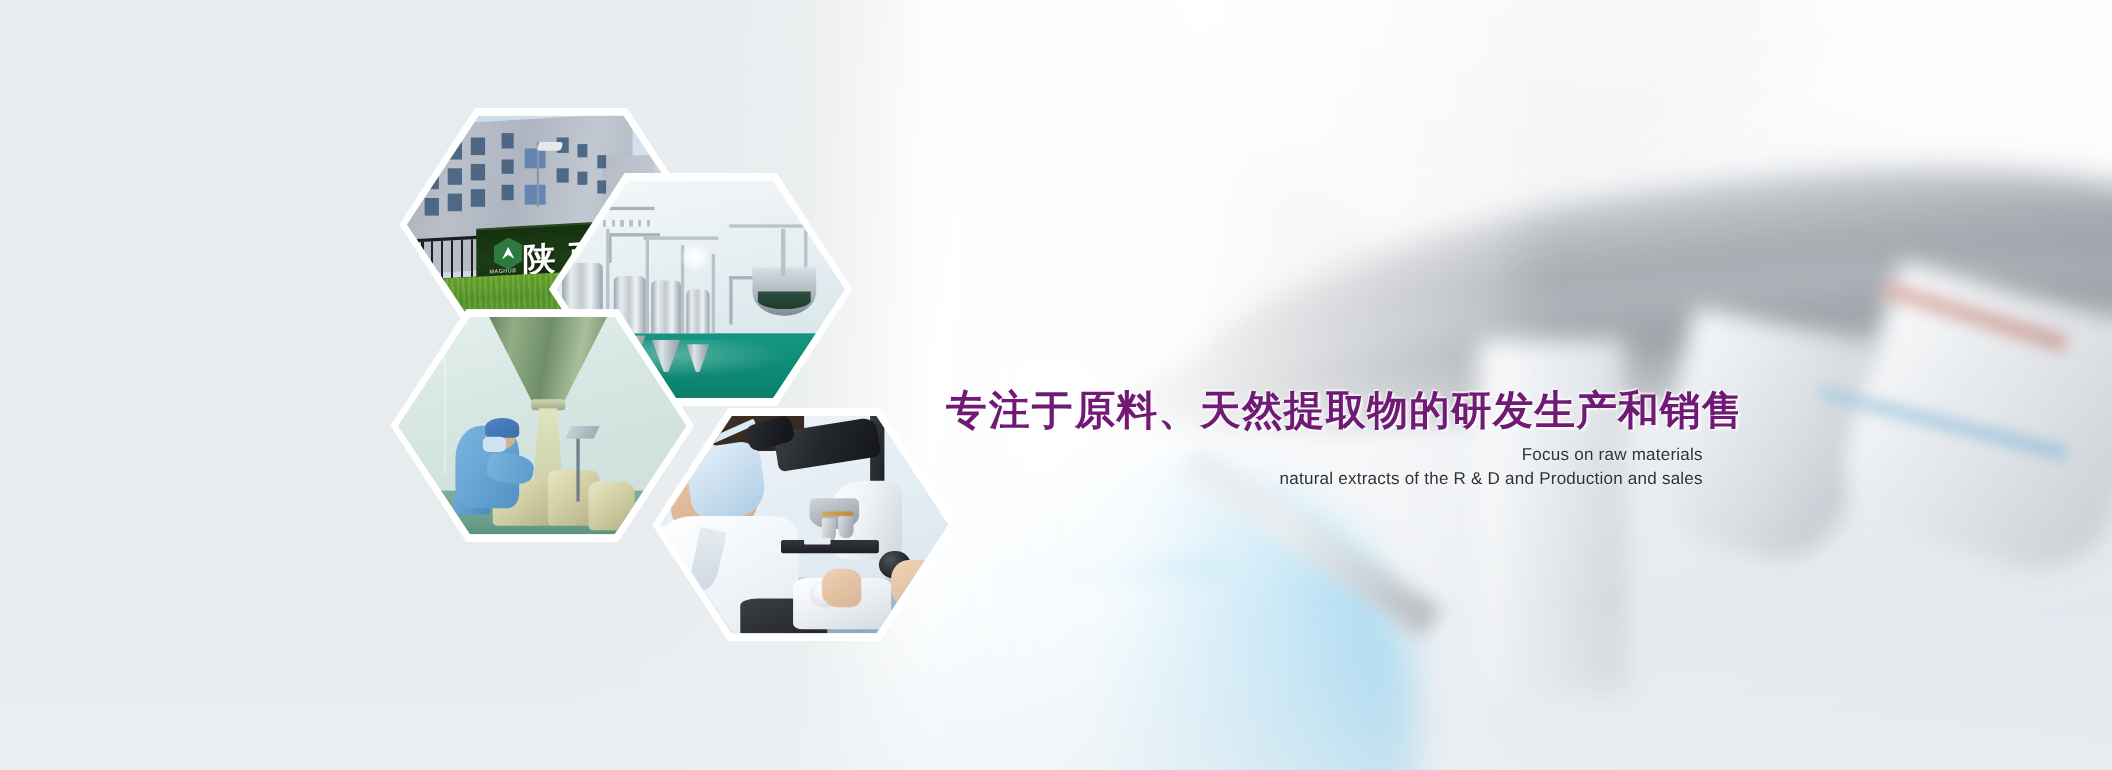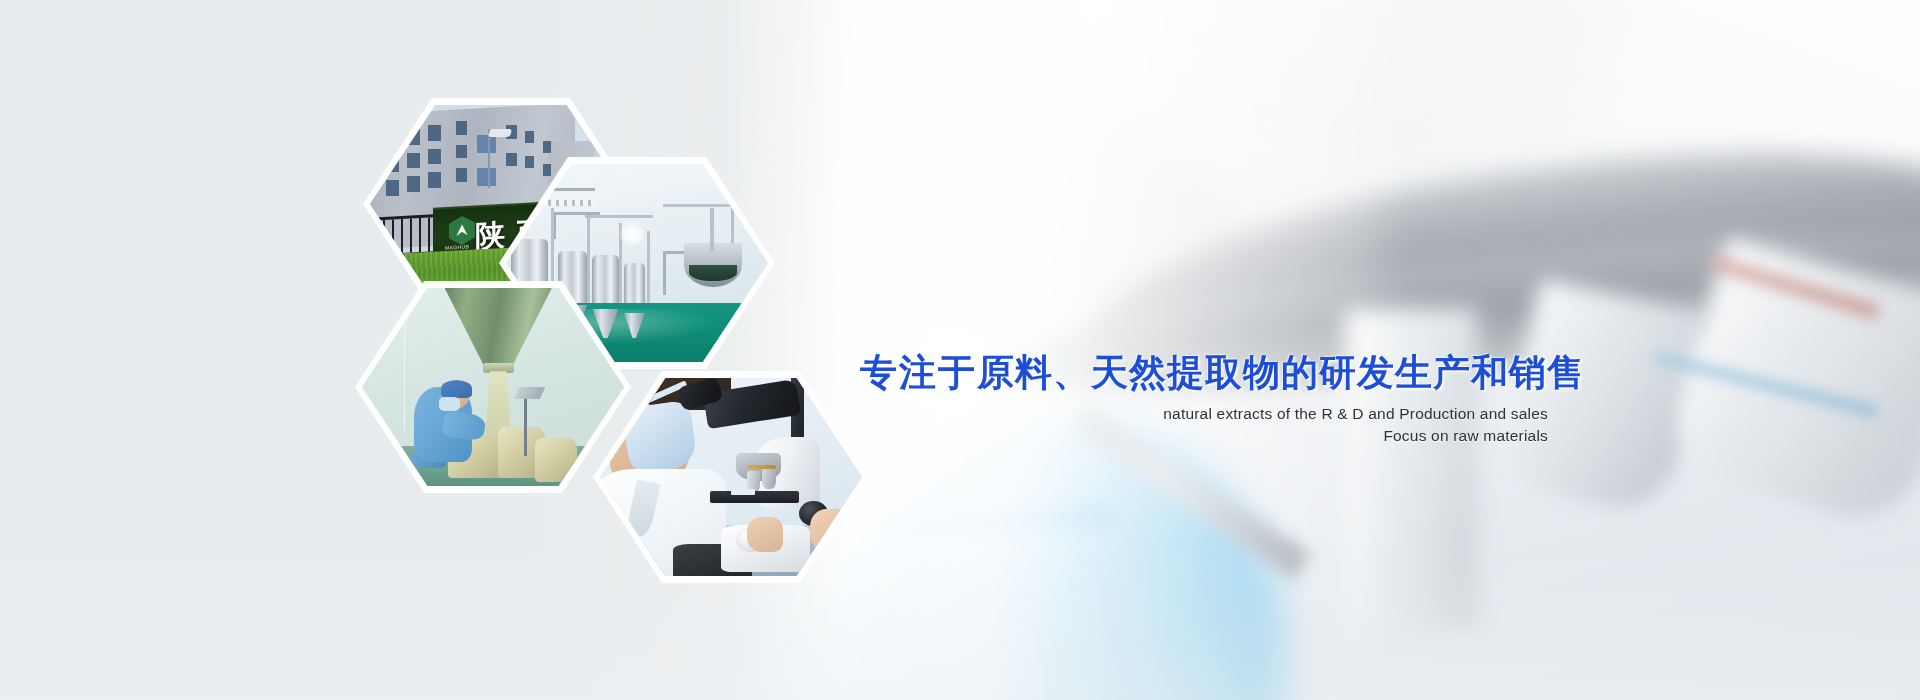--- a/index.html
+++ b/index.html
@@ -491,21 +491,21 @@
 
   
   .text-block {
     position:absolute; left:860px; top:352px;
     width:700px;
   }
   .headline {
     font-family:"Liberation Sans", "DejaVu Sans", sans-serif;
     font-size:37px;
     line-height:1.12;
-    color:#1d4ed8;
+    color:#701a75;
     white-space:nowrap;
     letter-spacing:1px;
     text-shadow:
       1px 1px 0 rgba(255,255,255,.9),
      -1px -1px 0 rgba(255,255,255,.55),
       2px 2px 3px rgba(255,255,255,.75);
   }
   .headline .lead { font-weight:600; letter-spacing:2px; }
   .headline .emph { font-weight:800; letter-spacing:1px; }
 
@@ -683,18 +683,18 @@
       </div>
     </div>
 
   </div>
 
   <div class="text-block">
     <div class="headline">
       <span class="lead">专注于</span><span class="emph">原料、天然提取物的研发生产和销售</span>
     </div>
     <div class="sub-wrap">
+      <div class="sub-line">Focus on raw materials</div>
       <div class="sub-line">natural extracts of the R &amp; D and Production and sales</div>
-      <div class="sub-line">Focus on raw materials</div>
     </div>
   </div>
 
 </div>
 
 </body></html>

